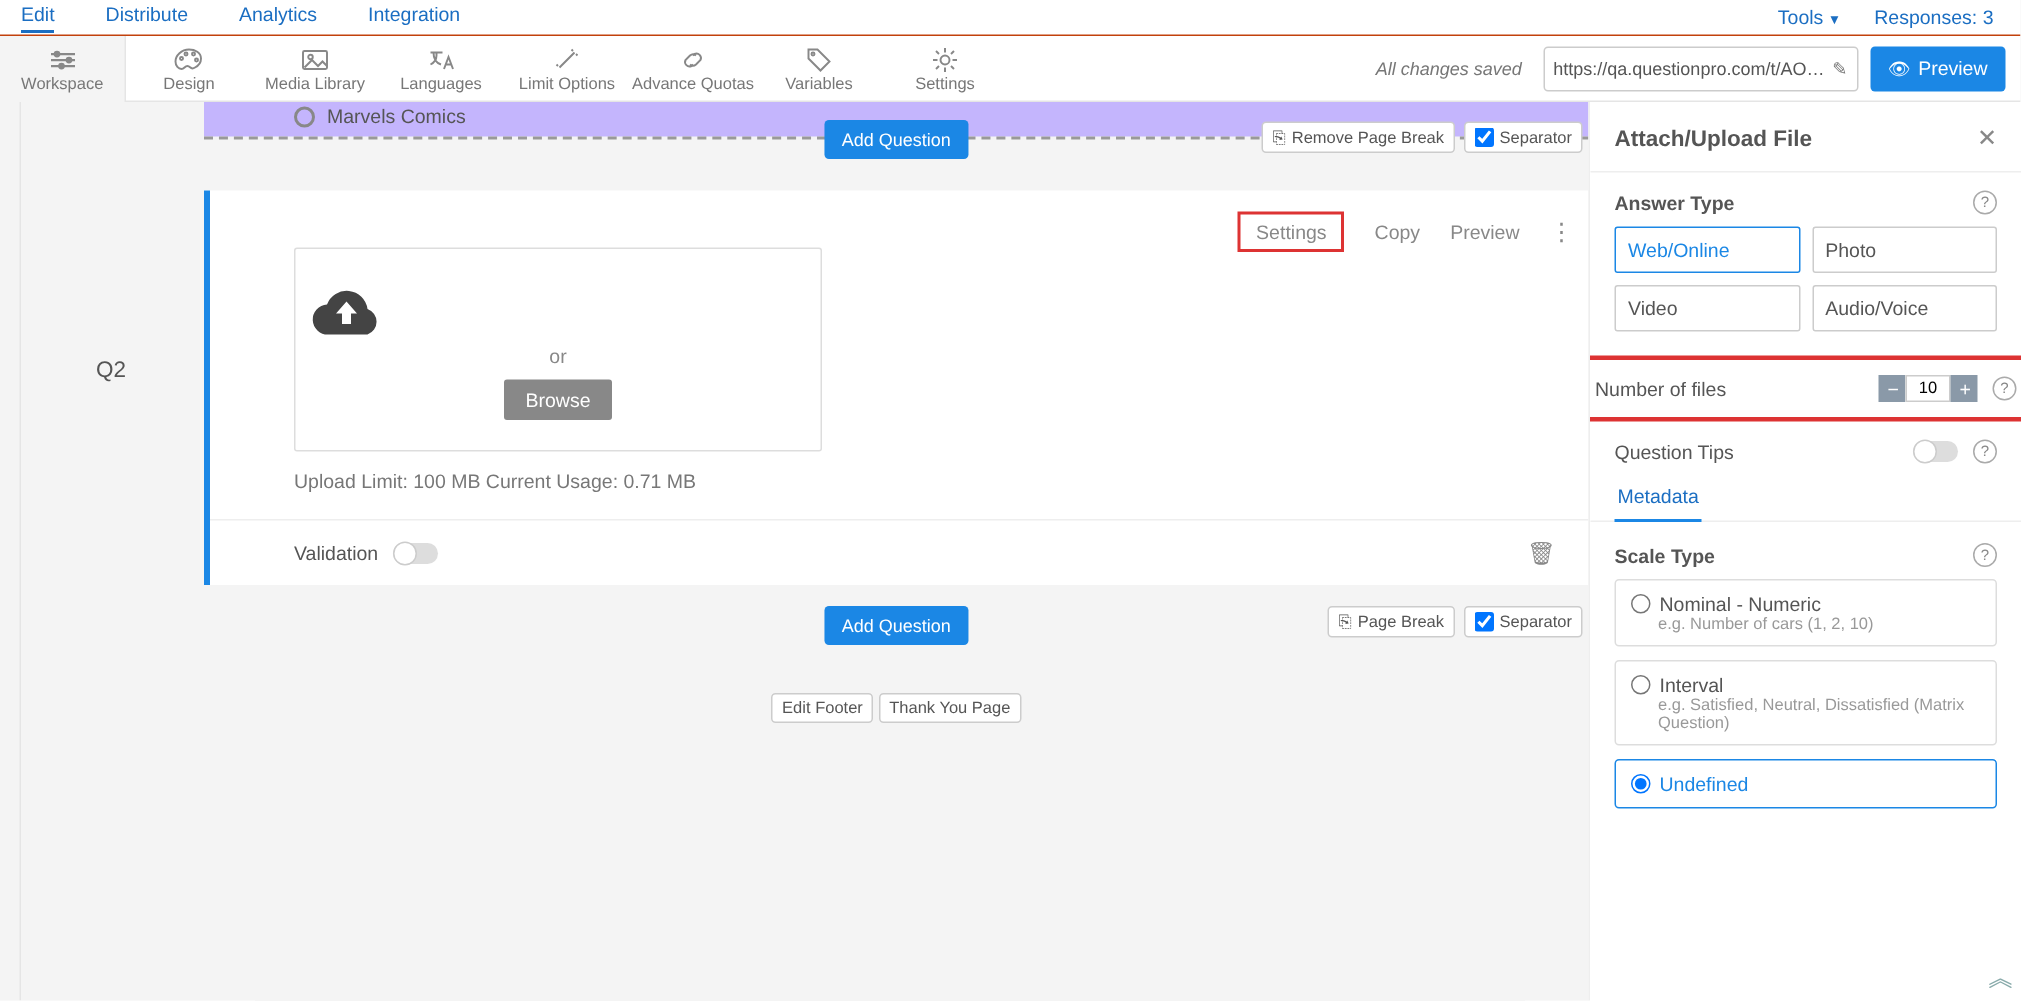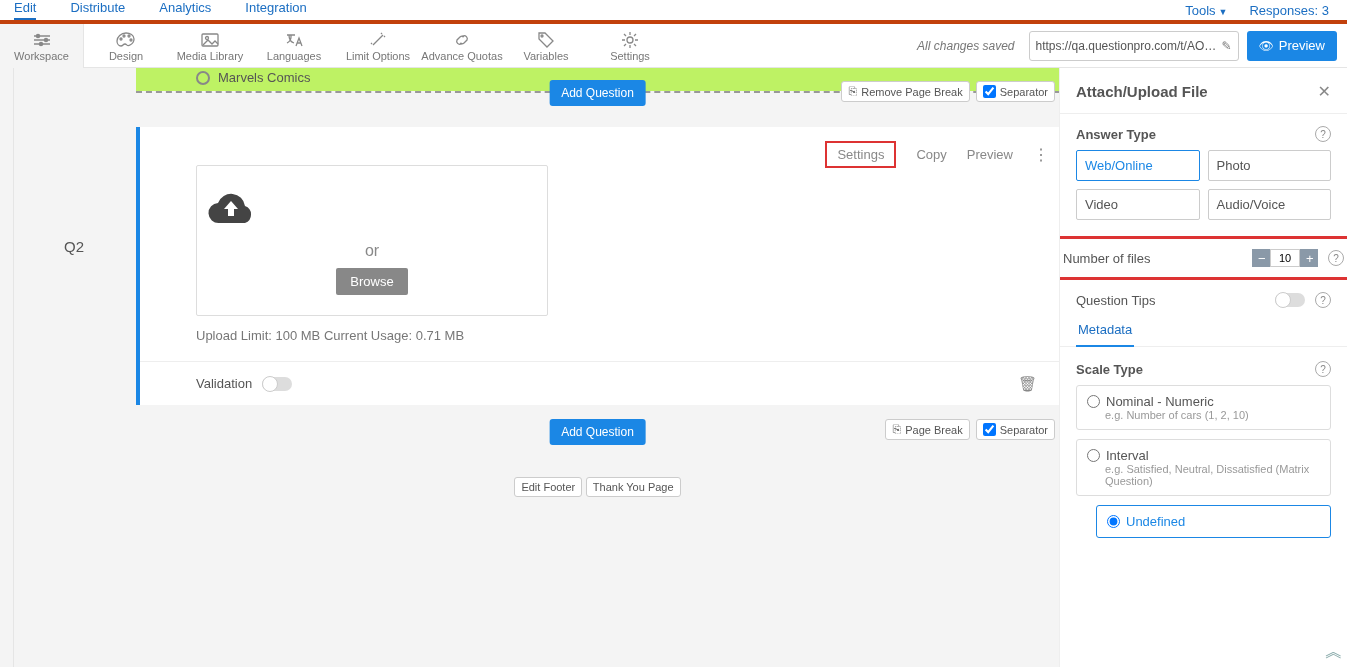--- a/index.html
+++ b/index.html
@@ -1,19 +1,19 @@
 <!DOCTYPE html>
 <html><head>
 <meta charset="utf-8">
 <style>
   * { box-sizing: border-box; }
   body { margin:0; font-family: "Helvetica Neue",Arial,sans-serif; font-size:13px; color:#555; background:#fff;}
 
   
-  .top-nav { display:flex; justify-content:space-between; align-items:center; height:24px; border-bottom:4px solid #c2410c;}
+  .top-nav { display:flex; justify-content:space-between; align-items:center; height:24px; border-bottom:1px solid #c2410c;}
   .top-nav-left { display:flex; padding-left:14px; gap:34px;}
   .top-nav-left .navitem { color:#1b6ec2; font-size:13px; cursor:pointer;}
   .top-nav-left .navitem.active { border-bottom:2px solid #1b6ec2; padding-bottom:3px;}
   .top-nav-right { display:flex; gap:22px; padding-right:18px; color:#1b6ec2; font-size:13px;}
   .top-nav-right .caret { font-size:9px; margin-left:3px;}
 
   
   .toolbar { display:flex; align-items:center; height:44px; border-bottom:1px solid #e5e5e5; position:relative;}
   .tool { width:84px; text-align:center; color:#777; font-size:11px; cursor:pointer;}
   .tool.workspace { width:84px; background:#f4f4f4; border-right:1px solid #e5e5e5; height:44px; display:flex; flex-direction:column; justify-content:center; }
@@ -26,42 +26,42 @@
   .preview-btn { background:#1b87e5; color:#fff; border:none; border-radius:3px; height:30px; padding:0 12px; font-size:13px; cursor:pointer; display:flex; align-items:center; gap:5px;}
   .preview-btn .eye { font-size:12px;}
 
   
   .page { display:flex; height:calc(667px - 24px - 44px); }
   .left-gutter { width:14px; background:#f4f4f4; border-right:1px solid #e5e5e5;}
   .canvas { flex:1; background:#f4f4f4; position:relative; overflow:hidden;}
   .right-panel { width:288px; border-left:1px solid #eee; background:#fff; overflow-y:auto;}
 
   
-  .prev-card { background:#bef264; margin:0 0 0 122px; padding:2px 0 6px 60px;}
+  .prev-card { background:#c4b5fd; margin:0 0 0 122px; padding:2px 0 6px 60px;}
   .radio-row { display:flex; align-items:center; gap:8px; color:#555; font-size:13px;}
   .radio-circle { width:14px;height:14px;border:2px solid #888;border-radius:50%; }
 
   .dashed-line { border-top:2px dashed #999; margin:0 0 0 122px; position:relative; height:0;}
   .add-q { position:absolute; left:50%; transform:translate(-50%,-50%); top:0; background:#1b87e5; color:#fff; border:none; border-radius:3px; font-size:12px; padding:6px 12px; cursor:pointer;}
   .pagebreak-area { position:absolute; right:4px; top:-12px; display:flex; gap:6px;}
   .mini-btn { background:#fff; border:1px solid #ccc; border-radius:3px; font-size:11px; padding:3px 6px; cursor:pointer; display:flex; align-items:center; gap:4px; color:#555;}
   .mini-btn input { margin:0;}
 
   
   .qlabel { position:absolute; left:50px; top:170px; color:#555; font-size:15px;}
   .qcard { background:#fff; margin:34px 0 0 122px; border-left:4px solid #1b87e5; padding:18px 26px 16px 56px; position:relative;}
   .qcard-tabs { position:absolute; right:12px; top:14px; display:flex; gap:20px; align-items:center; color:#888; font-size:13px;}
   .qcard-tabs .tab { cursor:pointer;}
   .qcard-tabs .dots { font-size:16px; letter-spacing:-2px; cursor:pointer;}
   .settings-hl { border:2px solid #d33; padding:4px 10px; color:#888;}
   .qtitle { font-size:17px; color:#444; padding-bottom:8px; border-bottom:1px solid #eee; width:100%; margin-top:8px;}
   .dropzone { border:1px solid #ddd; border-radius:2px; width:352px; margin:20px 0 12px 0; padding:24px 10px 20px 10px; text-align:center;}
   .dropzone .cloud { font-size:34px; color:#444;}
   .dropzone .drag { font-weight:600; font-size:15px; color:#444; margin-top:6px;}
-  .dropzone .or { color:#888; font-size:16px; margin:16px 0 8px;}
+  .dropzone .or { color:#888; font-size:13px; margin:4px 0 8px;}
   .browse { background:#888; color:#fff; border:none; padding:6px 14px; border-radius:2px; font-size:13px; cursor:pointer;}
   .limit { color:#777; font-size:13px; margin-top:8px;}
   .validation-row { border-top:1px solid #eee; margin:18px -26px -16px -56px; padding:14px 26px 14px 56px; display:flex; align-items:center; gap:10px; color:#555; position:relative;}
   .toggle-off { width:30px;height:14px;background:#ddd;border-radius:10px;position:relative;}
   .toggle-off::after { content:""; width:14px;height:14px;background:#fff;border:1px solid #ccc;border-radius:50%;position:absolute;left:0;top:-1px;}
   .trash { position:absolute; right:22px; color:#888; font-size:15px; cursor:pointer;}
 
   
   .add-row { margin:14px 0 0 122px; position:relative; height:28px;}
   .add-row .add-q2 { position:absolute; left:50%; transform:translateX(-50%); background:#1b87e5; color:#fff; border:none; border-radius:3px; font-size:12px; padding:6px 12px; cursor:pointer;}
@@ -89,21 +89,21 @@
   .metadata-tab { padding:10px 16px 0 16px;}
   .metadata-tab span { display:inline-block; padding:0 2px 8px 2px; font-size:13px; color:#1b6ec2; border-bottom:2px solid #1b87e5;}
   .divider { border-top:1px solid #eee; margin-top:-1px;}
   .report-label { padding:16px 16px 4px 16px; color:#888; font-size:14px; border-bottom:1px solid #eee; margin:0 16px; padding-left:0;}
   .scale-row { display:flex; justify-content:space-between; align-items:center; padding:14px 16px 8px 16px;}
   .scale-opts { padding:0 16px; display:flex; flex-direction:column; gap:9px;}
   .scale-opt { border:1px solid #ddd; border-radius:3px; padding:8px 10px; cursor:pointer;}
   .scale-opt .st { font-size:13px; color:#555; display:flex; align-items:center; gap:6px;}
   .scale-opt .eg { font-size:11px; color:#999; margin-left:18px;}
   .scale-opt input[type=radio]{margin:0;}
-  .scale-opt.sel { border-color:#1b87e5;margin-left:20px;}
+  .scale-opt.sel { border-color:#1b87e5;}
   .scale-opt.sel .st { color:#1b87e5;}
   .scroll-hint { position:absolute; right:4px; bottom:4px; color:#8aa; font-size:18px;}
   svg { display:block; }
 </style>
 </head>
 <body>
 
 <div class="top-nav">
   <div class="top-nav-left">
     <span class="navitem active">Edit</span>

